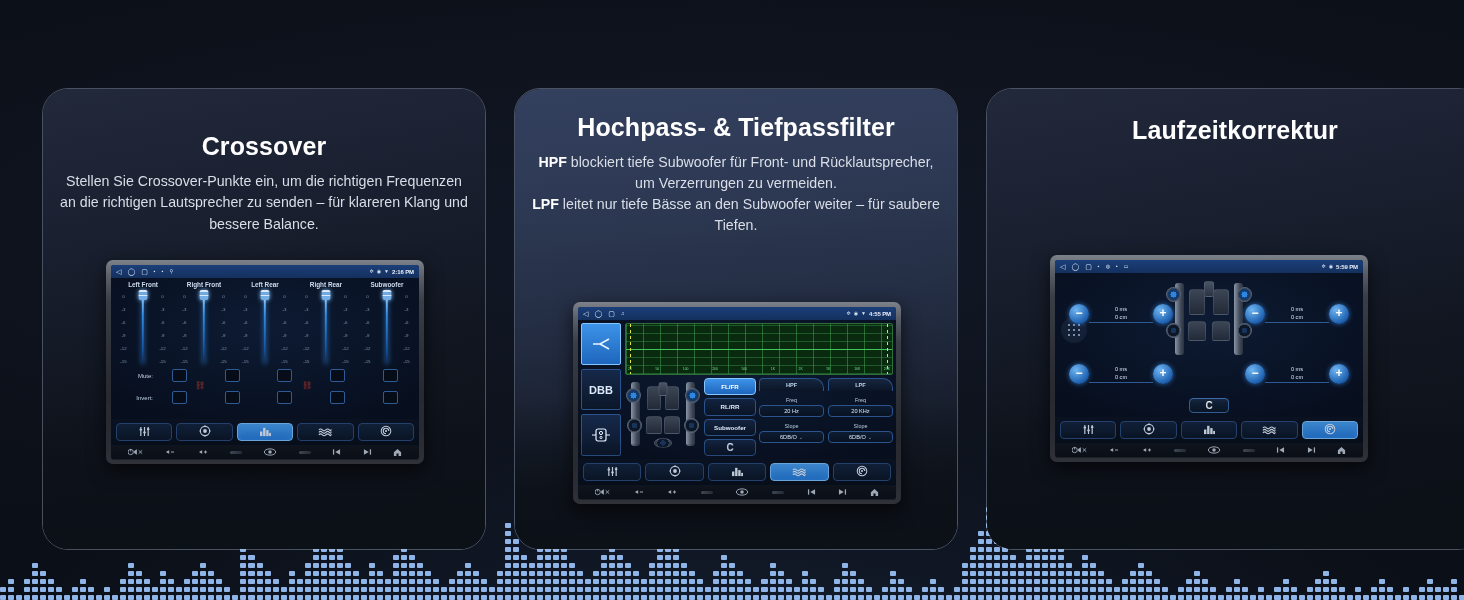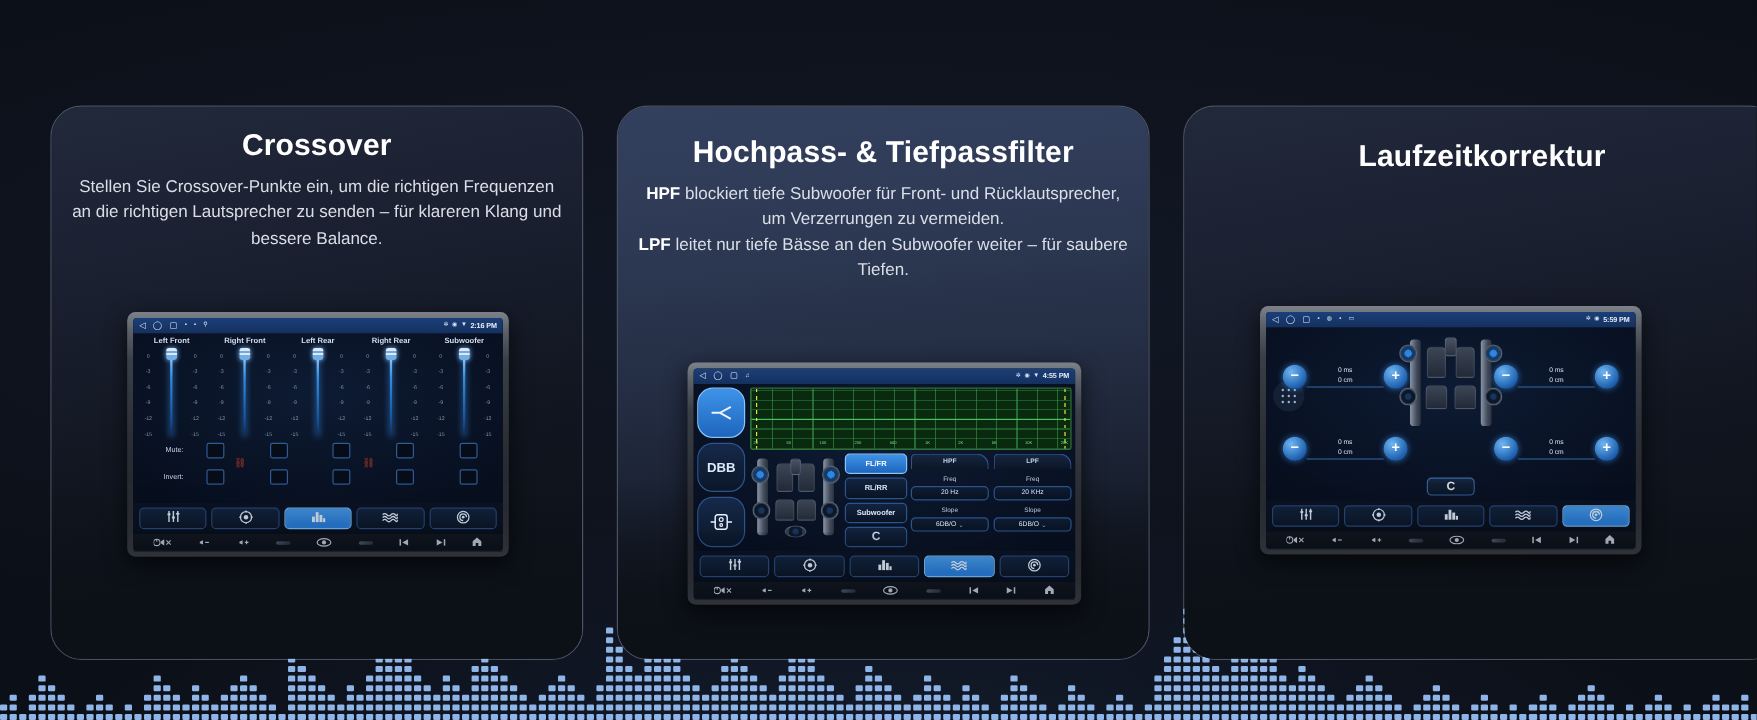--- a/index.html
+++ b/index.html
@@ -34,21 +34,21 @@
     background:linear-gradient(170deg,#22293b 0%, #1a2030 28%, #10151f 62%, #0c1017 100%);
   }
   #card2 .inner{
     background:linear-gradient(175deg,#33405e 0%, #2e3a55 22%, #222b40 52%, #121823 82%, #0c1017 100%);
   }
   .card .fade{ position:absolute; left:0; right:0; bottom:0; height:150px;
     background:linear-gradient(to bottom, rgba(12,16,23,0) 0%, rgba(12,16,23,.85) 70%, rgba(12,16,23,1) 100%); }
 
   .card .content{ position:relative; z-index:3; text-align:center; padding:0 16px; }
   .ttl{ color:#ffffff; font-weight:bold; letter-spacing:.1px; }
-  #card1 .ttl{ font-size:25px; margin-top:18px;text-align:center; }
+  #card1 .ttl{ font-size:25px; margin-top:43px;text-align:center; }
   #card2 .ttl{ font-size:25px; margin-top:24px; line-height:1.18; }
   #card3 .ttl{ font-size:25px; margin-top:27px; }
   .desc{ color:#d9dee7; font-size:14.2px; line-height:1.5; margin-top:10px; }
   .desc b{ color:#ffffff; font-weight:bold; }
   #card2 .desc{ margin-top:9px; }
 
   
   .device{ position:absolute; z-index:4; }
   .bezel{ background:linear-gradient(180deg,#7d828a 0%,#5b6068 8%,#3a3e46 20%,#2a2d33 55%,#202228 100%);
           border-radius:7px; padding:5px 5px 4px 5px;
@@ -118,21 +118,21 @@
   .xobox{ width:17.6%; display:flex; justify-content:center; }
   .chk{ width:15px; height:13px; border:1px solid #2e5b96; border-radius:2px;
         background:#060d18; }
   .linkrow{ position:relative; height:9px; }
   .linkico{ position:absolute; top:-1px; color:#c0392b; font-size:8px; }
 
   
   .hp{ position:absolute; inset:0; display:flex; padding:3px; gap:4px; }
   .hpleft{ width:40px; display:flex; flex-direction:column; gap:4px; }
   .hpbtn{ flex:1; border:1px solid #2b5governing; }
-  .hpbtn{ flex:1; border:1px solid #2b548c; border-radius:13px;
+  .hpbtn{ flex:1; border:1px solid #2b548c; border-radius:2px;
           background:linear-gradient(180deg,#16294a,#0b1628);
           display:flex; align-items:center; justify-content:center;
           color:#dce9fb; font-size:11px; font-weight:bold; }
   .hpbtn.active{ background:linear-gradient(180deg,#3d93e8,#1e66bd); border-color:#86c6ff; }
   .hpright{ flex:1; display:flex; flex-direction:column; gap:3px; }
   .graph{ height:52px; background:#0a2a10; border:1px solid #2f6e3a; border-radius:2px;
           position:relative; overflow:hidden; }
   .gridv{ position:absolute; inset:0;
     background-image:repeating-linear-gradient(90deg,rgba(60,160,80,.55) 0 1px,transparent 1px 17px),
                      repeating-linear-gradient(0deg,rgba(60,160,80,.40) 0 1px,transparent 1px 8px); }

